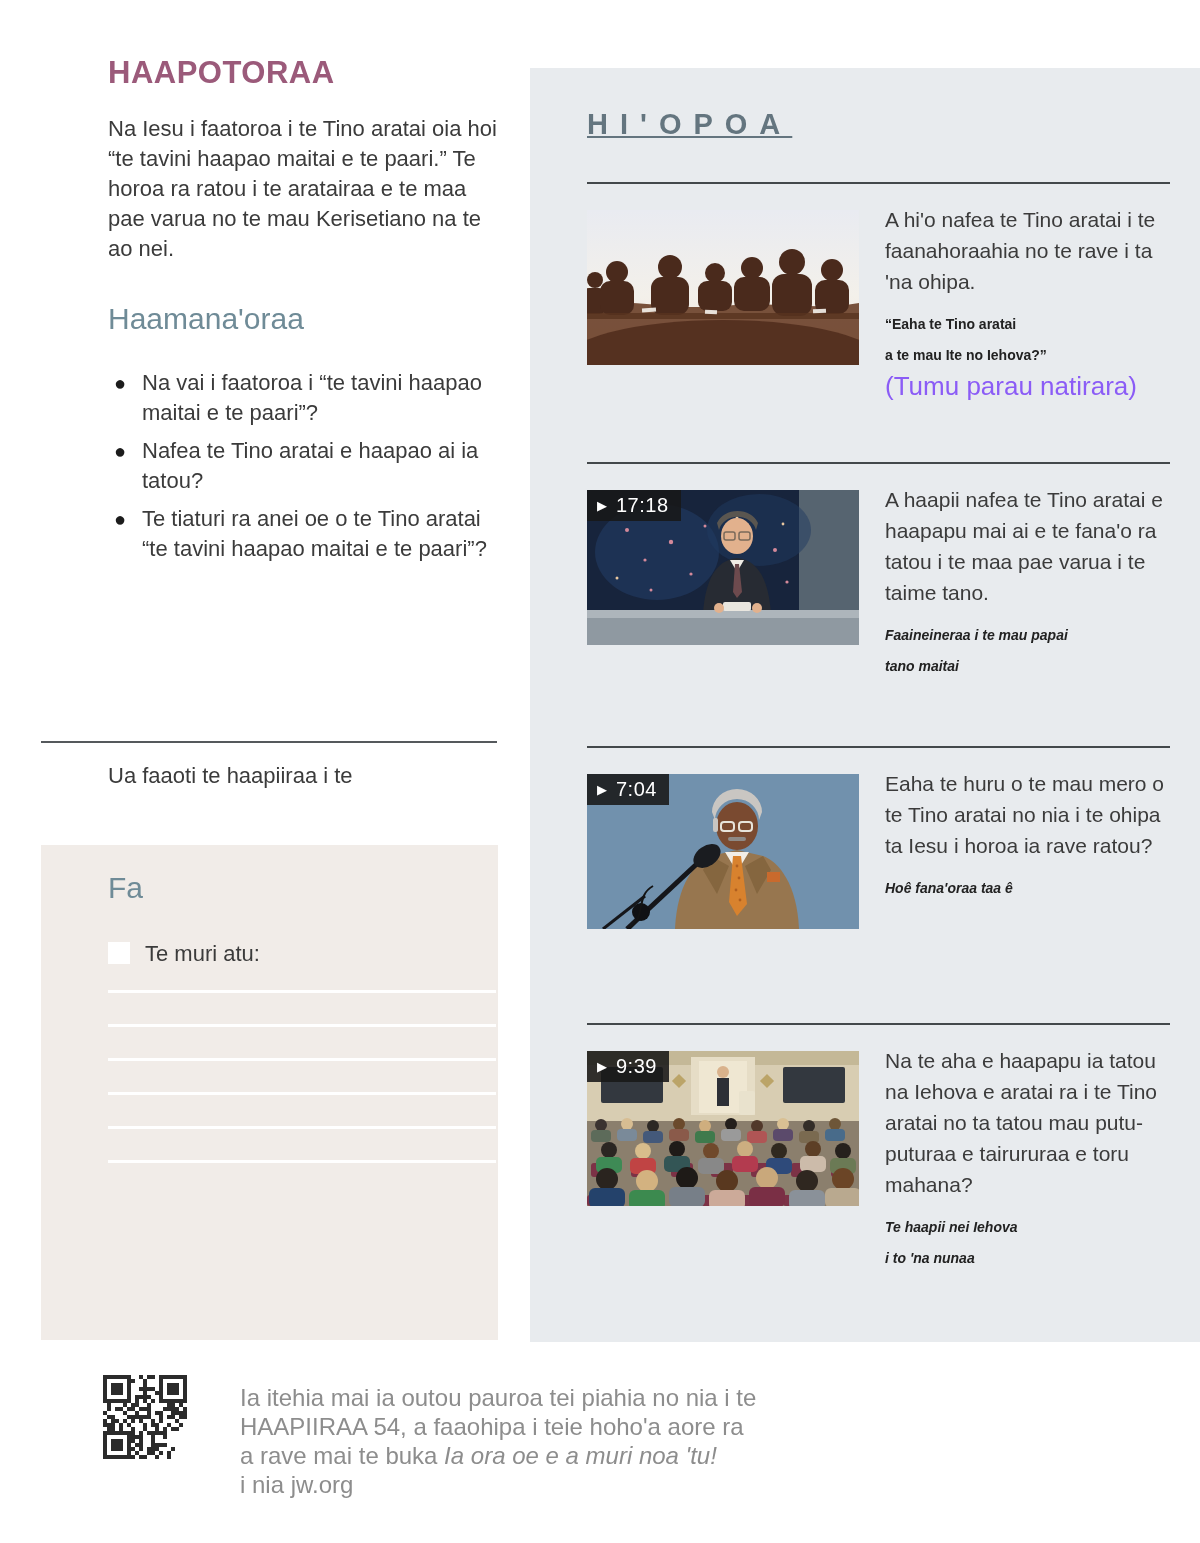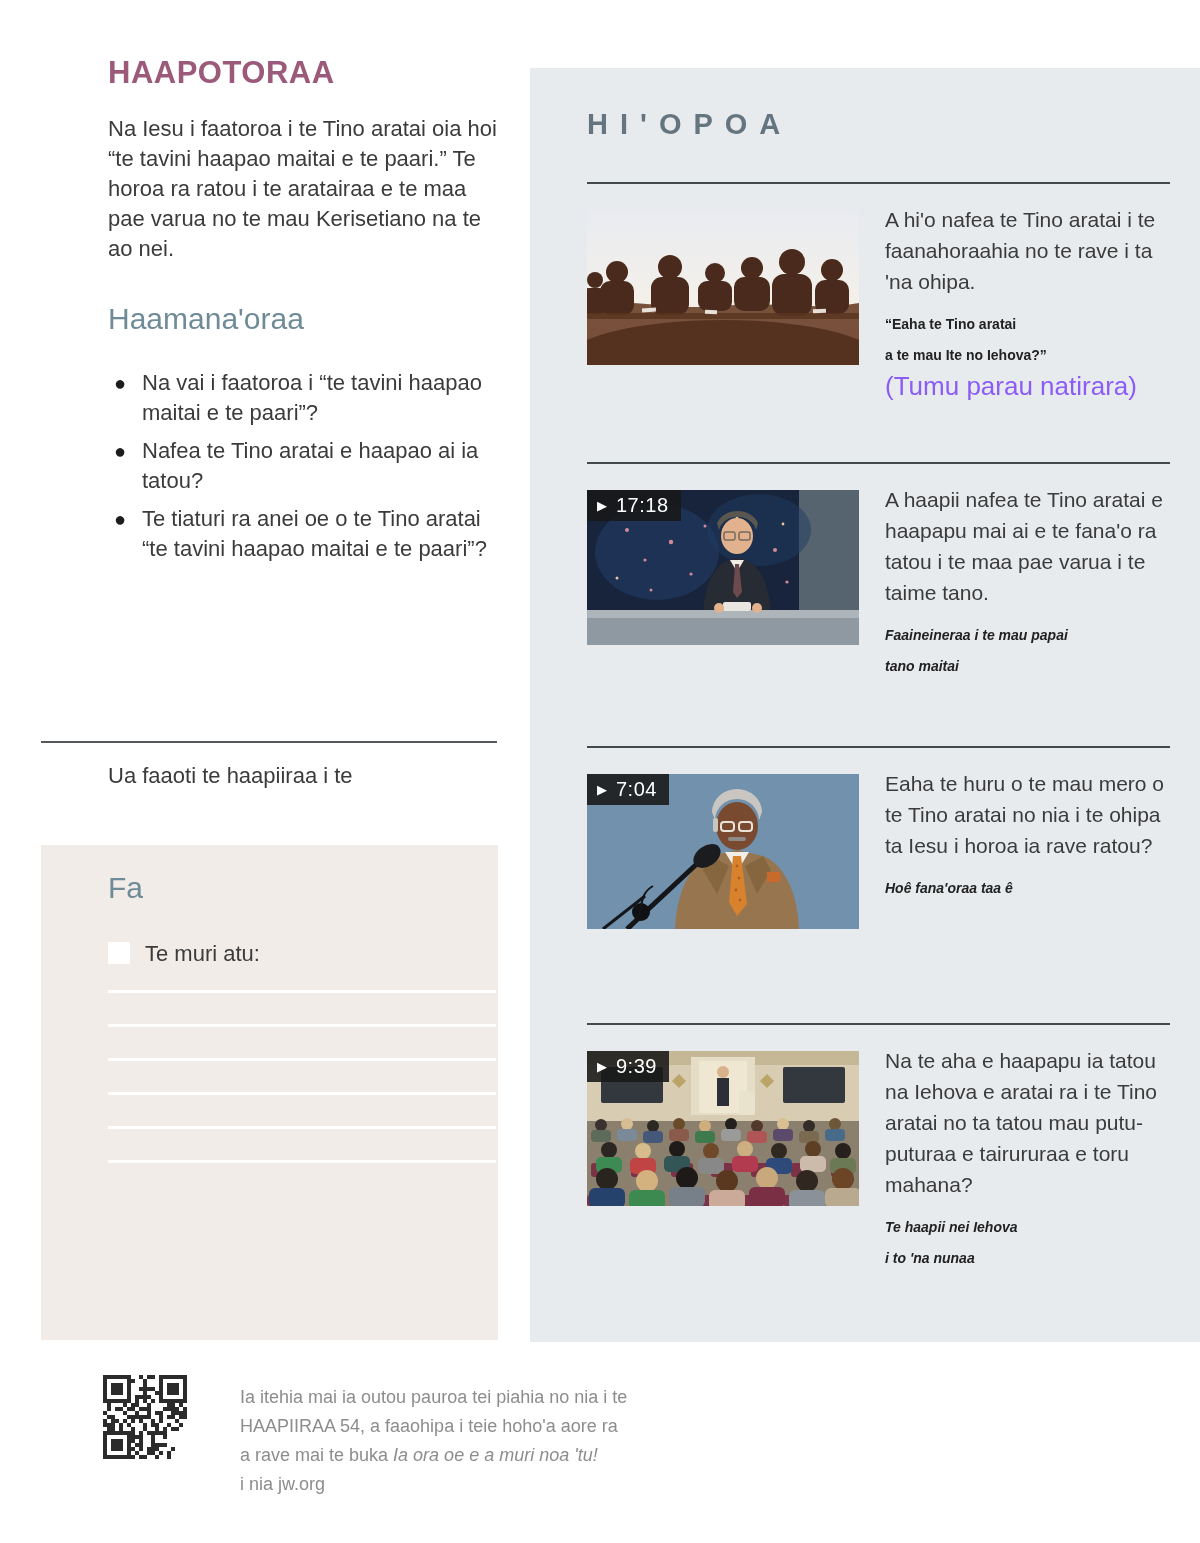--- a/index.html
+++ b/index.html
@@ -54,21 +54,21 @@
   }
   .write-lines{margin-top:21px;width:388px;}
   .write-line{height:3px;background:#ffffff;margin-bottom:31px;}
   
   .review-panel{
     position:absolute;left:489px;top:68px;width:711px;height:1274px;
     background:#e8ebee;
   }
   .panel-title{
     position:absolute;left:57px;top:40px;margin:0;
-    font-size:29px;font-weight:bold;letter-spacing:12px;color:#64757f;
+    font-size:29px;font-weight:bold;letter-spacing:12px;color:#64757f;text-decoration:underline;
   }
   .review-row{
     position:absolute;left:57px;width:583px;
     border-top:2px solid #43484b;padding-top:26px;box-sizing:border-box;
   }
   .row-body{display:flex;}
   .thumb{
     position:relative;flex:0 0 272px;width:272px;height:155px;margin:0;overflow:hidden;
   }
   .thumb svg{display:block;width:272px;height:155px;}
@@ -90,21 +90,21 @@
   .row-3{top:955px;}
   
   .qr{
     position:absolute;left:62px;top:1375px;width:84px;height:84px;background:#ffffff;
   }
   .qr-grid{display:grid;grid-template-columns:repeat(21,4px);grid-auto-rows:4px;}
   .qm{width:4px;height:4px;}
   .qm.on{background:#2b2b2b;}
   .footer-text{
     position:absolute;left:199px;top:1383px;width:560px;margin:0;
-    font-size:18px;line-height:29px;color:#8d8d8d;
+    font-size:24px;line-height:29px;color:#8d8d8d;
   }
   .footer-text .em{font-style:italic;}
 </style>
 </head>
 <body>
 
 <div class="page">
 
   <h1 class="plum-title">HAAPOTORAA</h1>
 

